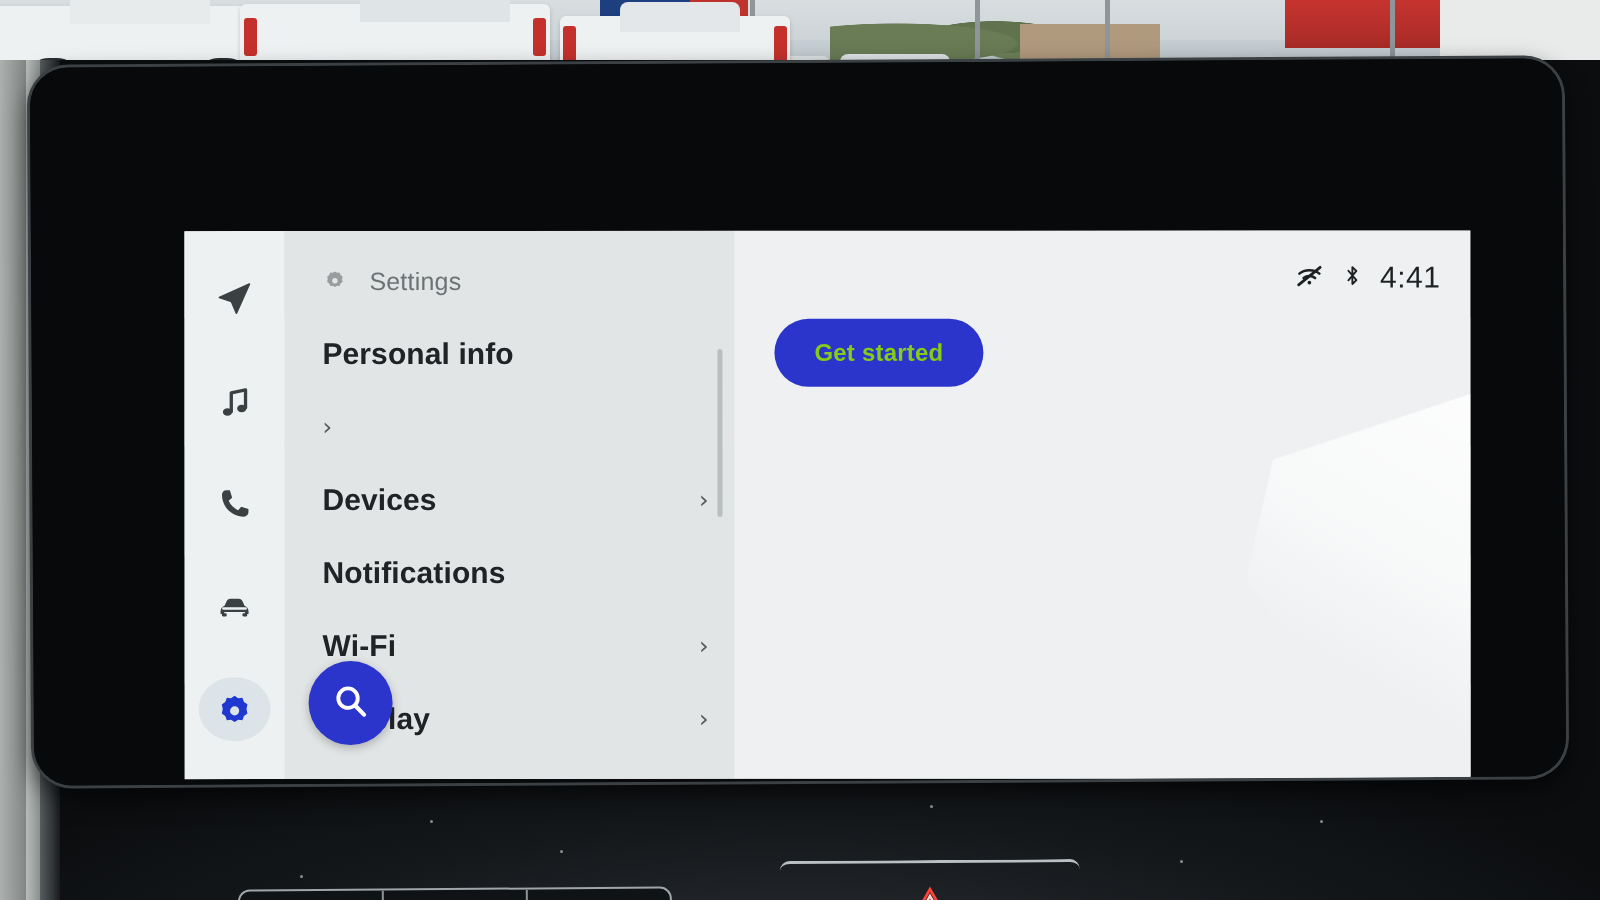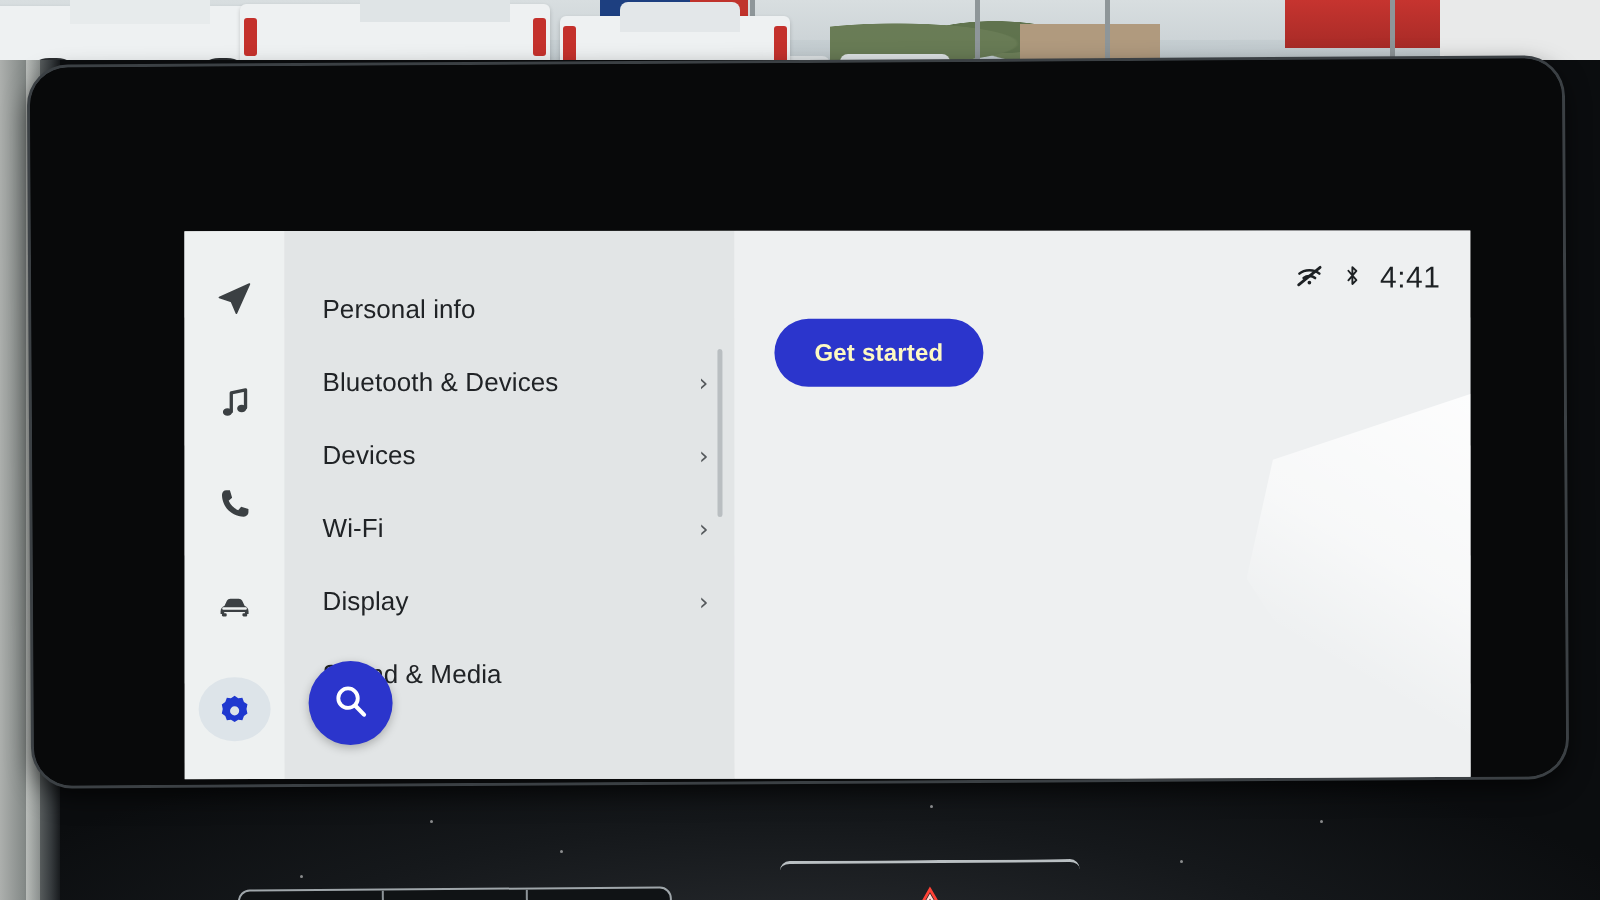--- a/index.html
+++ b/index.html
@@ -99,21 +99,21 @@
   }
   .panel-head{display:flex;align-items:center;gap:22px;padding:0 0 0 38px;height:44px;}
   .panel-head .gear{opacity:.62;}
   .panel-head-title{font-size:25px;color:#6d7274;letter-spacing:.2px;}
 
   .menu{margin-top:14px;}
   .menu-row{
     height:73px;display:flex;align-items:center;justify-content:space-between;
     padding:0 26px 0 38px;box-sizing:border-box;position:relative;
   }
-  .menu-label{font-size:26px;color:#202326;letter-spacing:.1px;white-space:nowrap;}
+  .menu-label{font-size:30px;color:#202326;letter-spacing:.1px;white-space:nowrap;font-weight:bold;}
   .chev{font-size:24px;color:#55595c;line-height:1;font-family:"DejaVu Sans",sans-serif;}
   .chev.hidden{visibility:hidden;}
 
   .scrollbar{position:absolute;right:12px;top:118px;width:5px;height:168px;
     background:#b9bec1;border-radius:3px;}
 
   .fab{
     position:absolute;left:24px;top:430px;width:84px;height:84px;border-radius:50%;
     background:#2b35cc;display:flex;align-items:center;justify-content:center;
     box-shadow:0 3px 10px rgba(0,0,0,.25);
@@ -125,21 +125,21 @@
     padding:46px 40px 0 40px;overflow:hidden;
   }
   .statusbar{position:absolute;right:30px;top:30px;display:flex;align-items:center;gap:16px;}
   .status-time{font-size:30px;color:#1d2124;letter-spacing:.5px;}
   .content-text{
     margin-top:62px;font-size:25px;line-height:1.42;color:#1e2225;max-width:520px;letter-spacing:.1px;
   }
   .get-started{
     margin-top:42px;display:inline-flex;align-items:center;justify-content:center;
     height:68px;padding:0 40px;border-radius:34px;background:#2b35cc;
-    color:#fef9c3;font-size:24px;font-weight:bold;letter-spacing:.2px;border:none;
+    color:#84cc16;font-size:24px;font-weight:bold;letter-spacing:.2px;border:none;
     font-family:"Liberation Sans",sans-serif;
   }
   .glare{
     position:absolute;right:-40px;top:150px;width:330px;height:360px;
     background:linear-gradient(210deg,rgba(255,255,255,.92) 0%,rgba(255,255,255,.55) 45%,rgba(255,255,255,0) 70%);
     clip-path:polygon(28% 22%,100% 0,100% 100%,52% 100%,20% 55%);
     pointer-events:none;
   }
 
   
@@ -261,33 +261,45 @@
               <svg width="38" height="38" viewBox="0 0 24 24">
                 <path d="M12 1.8l2.3 1.3 2.6-.3 1 2.4 2.2 1.4-.6 2.6.6 2.6-2.2 1.4-1 2.4-2.6-.3L12 16.6l-2.3-1.3-2.6.3-1-2.4L3.9 11.8l.6-2.6-.6-2.6 2.2-1.4 1-2.4 2.6.3z" fill="#1f38cf" transform="translate(0,1.6) scale(1,1.12)"></path>
                 <circle cx="12" cy="13.1" r="2.9" fill="#dde4e9"></circle>
               </svg>
             </span>
           </div>
         </div>
 
         <div class="list-panel">
 
+          <div class="panel-head">
+            <span class="gear">
+              <svg width="25" height="25" viewBox="0 0 24 24">
+                <path d="M12 2.2l2.1 1.2 2.4-.3.9 2.2 2 1.3-.5 2.4.5 2.4-2 1.3-.9 2.2-2.4-.3L12 15.8l-2.1-1.2-2.4.3-.9-2.2-2-1.3.5-2.4-.5-2.4 2-1.3.9-2.2 2.4.3z" fill="#6d7274" transform="translate(0,1.8) scale(1,1.1)"></path>
+                <circle cx="12" cy="13.2" r="2.6" fill="#e2e5e6"></circle>
+              </svg>
+            </span>
+            <span class="panel-head-title">Settings</span>
+          </div>
 
           <div class="menu">
             <div class="menu-row">
               <span class="menu-label">Personal info</span>
               <span class="chev hidden">›</span>
             </div>
             <div class="menu-row">
-              <span class="menu-label">Bluetooth &amp; Devices</span>
               <span class="chev">›</span>
             </div>
             <div class="menu-row">
               <span class="menu-label">Devices</span>
               <span class="chev">›</span>
+            </div>
+            <div class="menu-row">
+              <span class="menu-label">Notifications</span>
+              <span class="chev hidden">›</span>
             </div>
             <div class="menu-row">
               <span class="menu-label">Wi-Fi</span>
               <span class="chev">›</span>
             </div>
             <div class="menu-row">
               <span class="menu-label">Display</span>
               <span class="chev">›</span>
             </div>
             <div class="menu-row">

